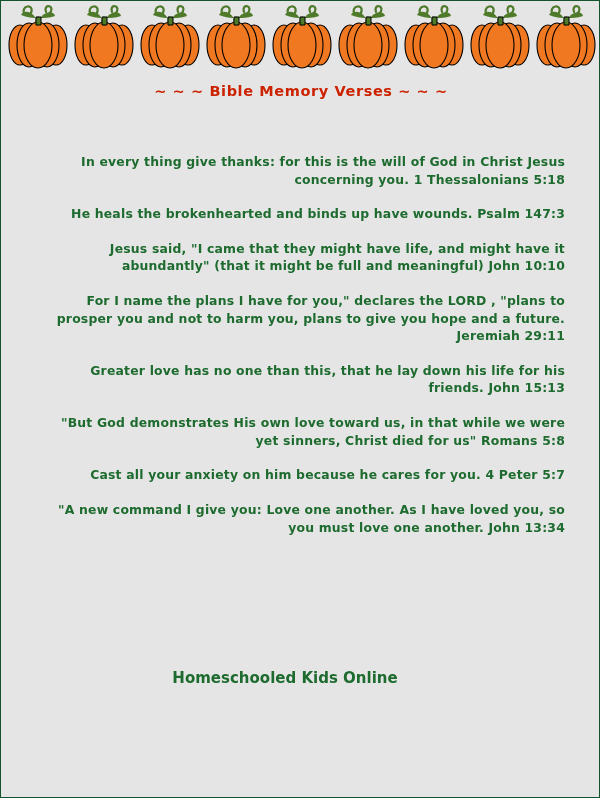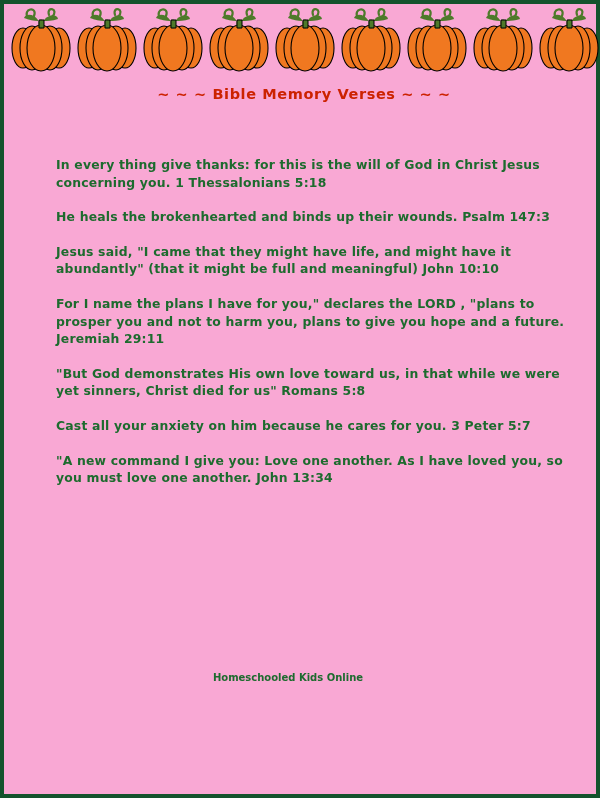--- a/index.html
+++ b/index.html
@@ -10,23 +10,23 @@
     width: 602px;
     height: 800px;
     background: #ffffff;
     font-family: "DejaVu Sans", sans-serif;
     overflow: hidden;
   }
   #page {
     position: relative;
     width: 600px;
     height: 798px;
-    border: 4px solid #14532d;
+    border: 1px solid #14532d;
     box-sizing: border-box;
-    background: #f9a8d4;
+    background: #e5e5e5;
   }
 
   
   #pumpkin-row {
     position: absolute;
     top: 0;
     left: 0;
     width: 600px;
     height: 72px;
     display: flex;
@@ -54,41 +54,42 @@
     font-weight: bold;
     letter-spacing: 0.6px;
   }
 
   
   #verses {
     position: absolute;
     top: 152px;
     left: 52px;
     width: 512px;
+    text-align: right;
   }
   .verse {
     color: #1d6b2e;
     font-family: "DejaVu Sans", sans-serif;
     font-size: 12.4px;
     font-weight: bold;
     line-height: 1.42;
     margin-bottom: 17px;
     letter-spacing: 0.2px;
   }
 
   
   #footer {
     position: absolute;
     top: 666px;
     left: 0;
     width: 568px;
     text-align: center;
     color: #1d6b2e;
     font-family: "DejaVu Sans", sans-serif;
-    font-size: 10px;
+    font-size: 15px;
     font-weight: bold;
     line-height: 1.55;
   }
 </style>
 </head>
 <body>
 
 <div id="page">
 
   <div id="pumpkin-row">
@@ -217,25 +218,26 @@
       <ellipse cx="33" cy="44" rx="14" ry="23" fill="#f07820" stroke="#000" stroke-width="1.1"></ellipse>
       <path d="M33 22 L33 18" stroke="#4e7a2a" stroke-width="5" stroke-linecap="round"></path>
       <path d="M31 24 L31 16 L36 16 L36 24 Z" fill="#4e7a2a" stroke="#000" stroke-width="1"></path>
     </svg></div>
     </div>
 
   <div id="title">~ ~ ~ Bible Memory Verses ~ ~ ~</div>
 
   <div id="verses">
       <div class="verse">In every thing give thanks: for this is the will of God in Christ Jesus concerning you. 1 Thessalonians 5:18</div>
-      <div class="verse">He heals the brokenhearted and binds up their wounds. Psalm 147:3</div>
+      <div class="verse">He heals the brokenhearted and binds up have wounds. Psalm 147:3</div>
       <div class="verse">Jesus said, "I came that they might have life, and might have it abundantly" (that it might be full and meaningful) John 10:10</div>
       <div class="verse">For I name the plans I have for you," declares the LORD , "plans to prosper you and not to harm you, plans to give you hope and a future. Jeremiah 29:11</div>
+      <div class="verse">Greater love has no one than this, that he lay down his life for his friends. John 15:13</div>
       <div class="verse">"But God demonstrates His own love toward us, in that while we were yet sinners, Christ died for us" Romans 5:8</div>
-      <div class="verse">Cast all your anxiety on him because he cares for you. 3 Peter 5:7</div>
+      <div class="verse">Cast all your anxiety on him because he cares for you. 4 Peter 5:7</div>
       <div class="verse">"A new command I give you: Love one another. As I have loved you, so you must love one another. John 13:34</div>
     </div>
 
   <div id="footer">
     <div>Homeschooled Kids Online</div>
   </div>
 
 </div>
 
 </body></html>

